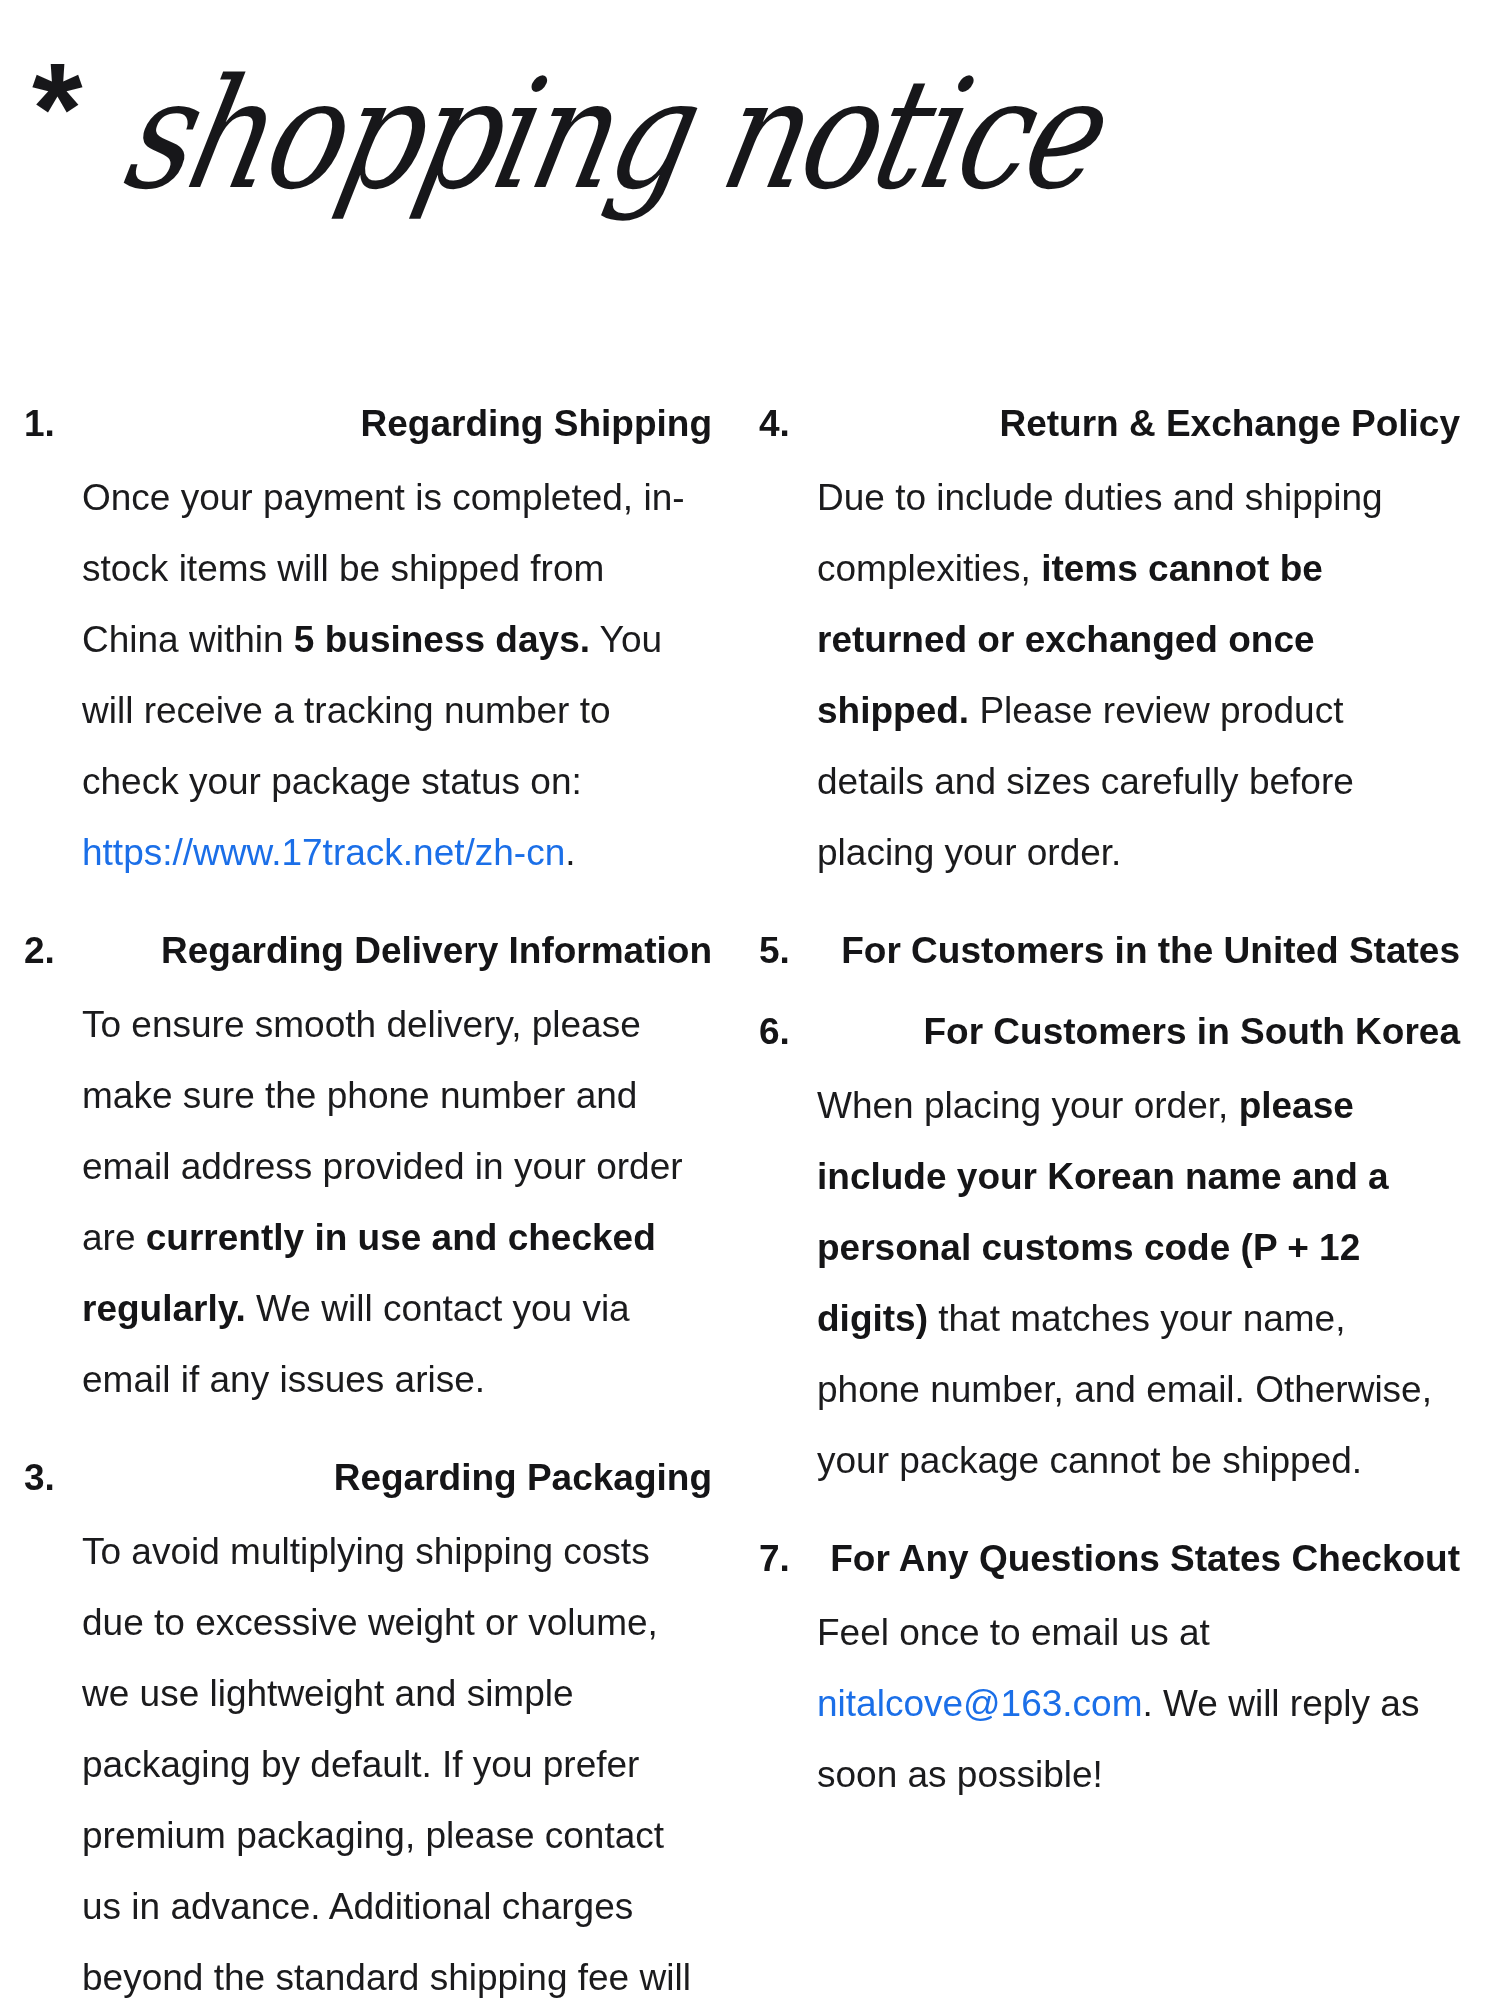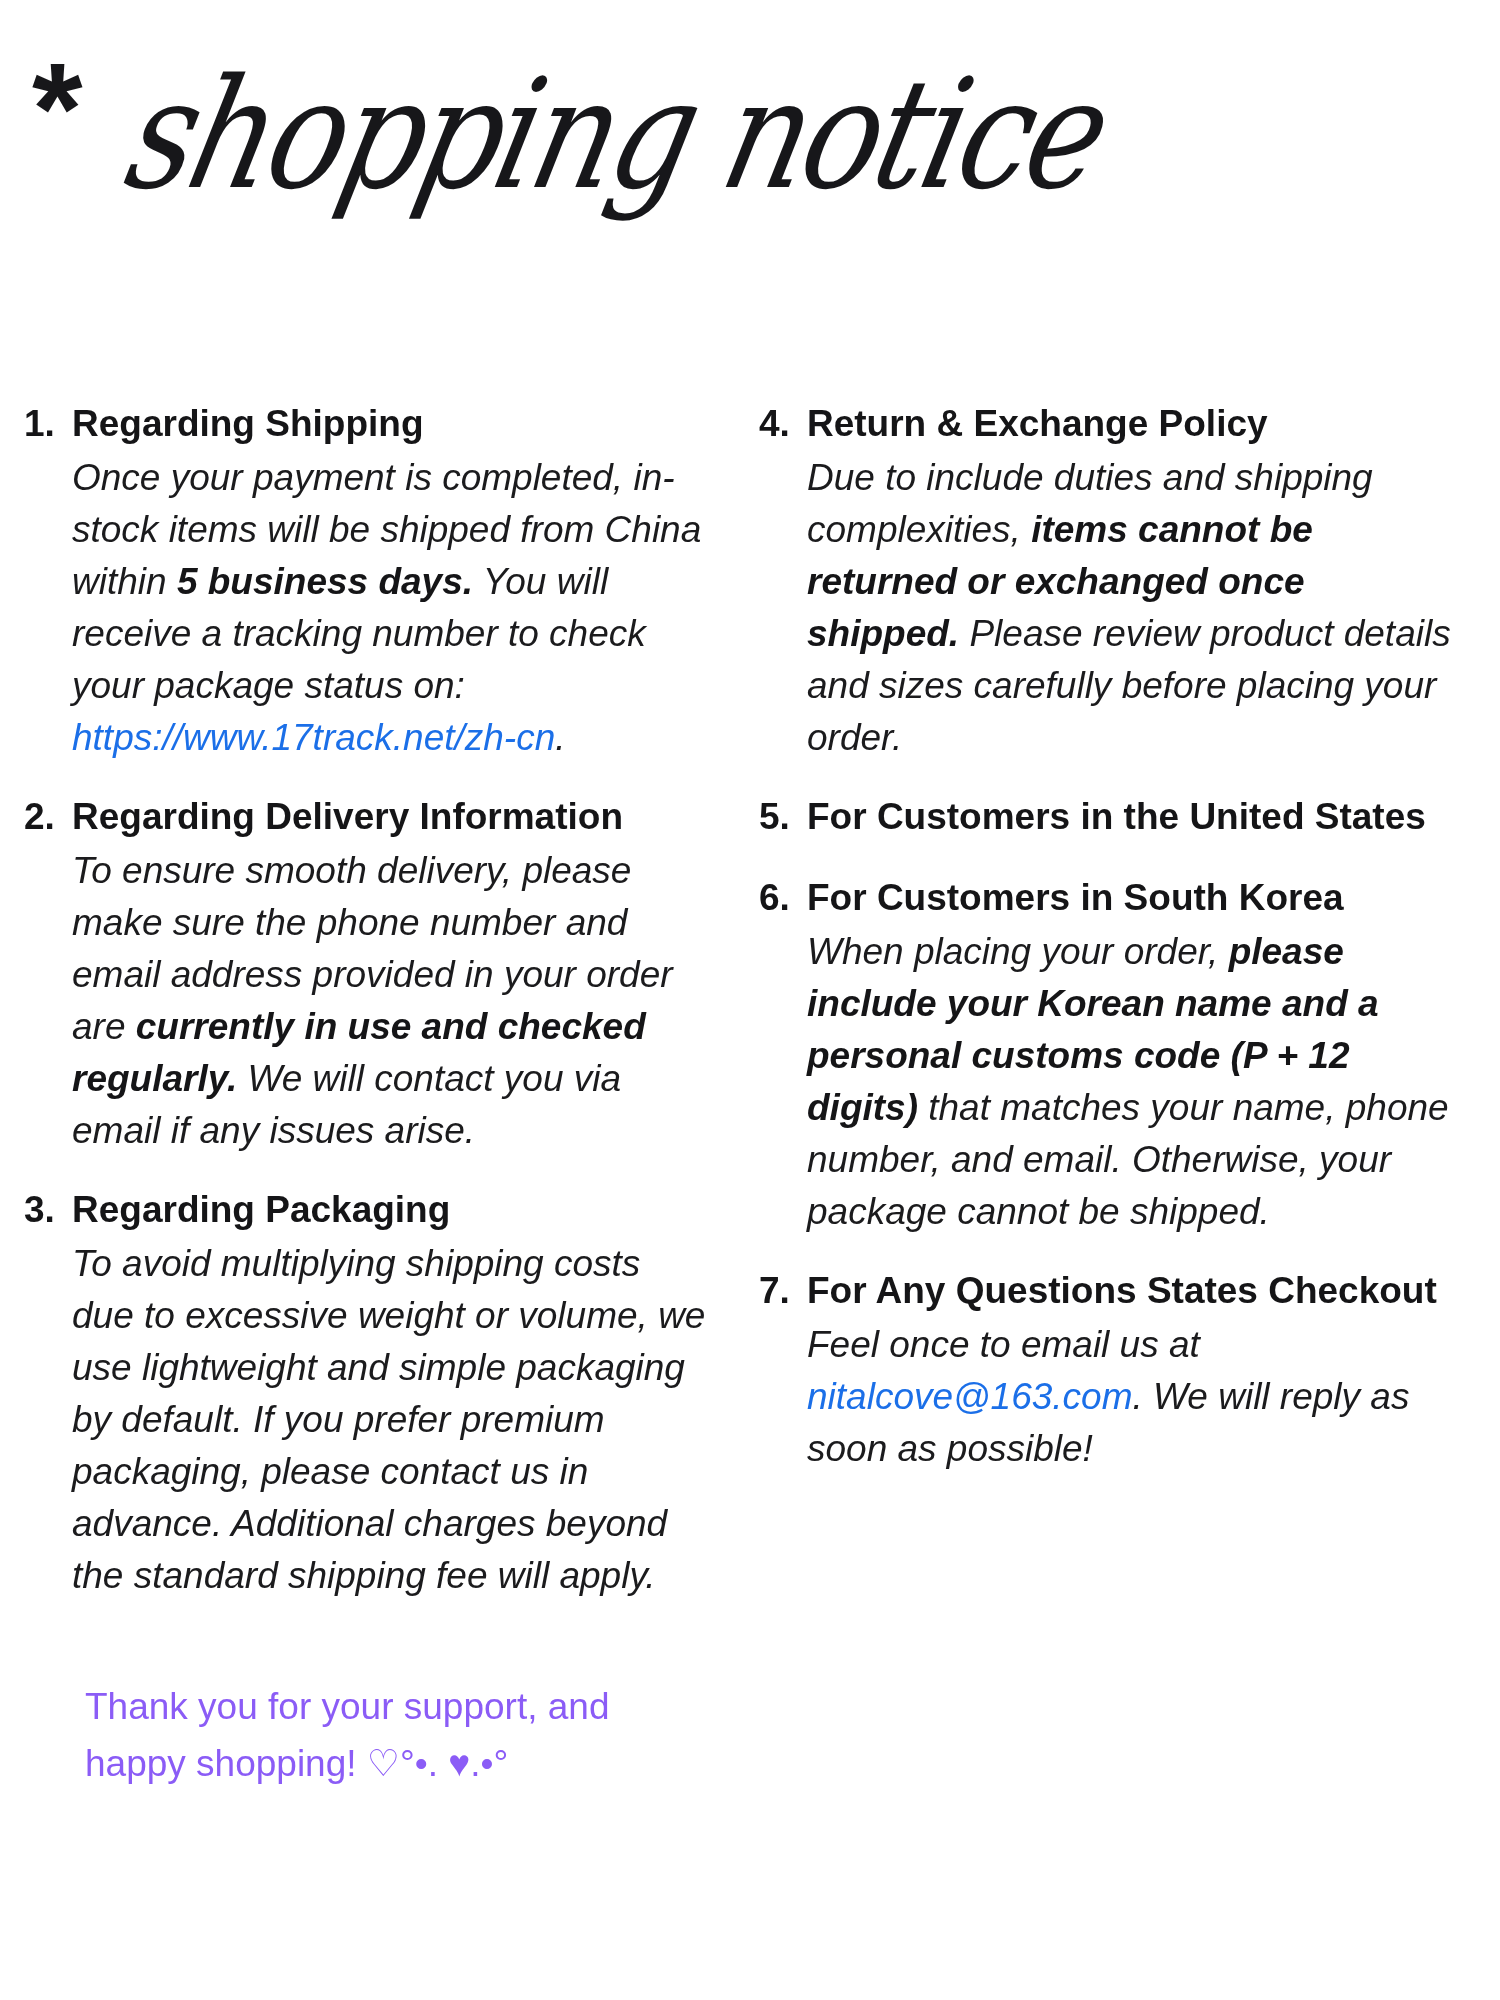--- a/index.html
+++ b/index.html
@@ -20,22 +20,22 @@
     font-style:italic;font-size:152px;line-height:1.25;letter-spacing:-5px;
     transform:skewX(-13deg) scaleX(0.84);transform-origin:0 80%;
     color:#17171a;
   }
   
   .columns{display:flex;align-items:flex-start;padding:52px 40px 0 24px;}
   .col-left{width:688px;margin-right:47px;flex:none;}
   .col-right{flex:1;min-width:0;}
   .item{display:grid;grid-template-columns:48px 1fr;margin:0 0 24px 0;}
   .num{font-size:37px;line-height:57px;font-weight:700;color:#151517;}
-  .heading{margin:0;font-size:37px;line-height:57px;font-weight:700;color:#151517;}
-  .body{margin:0;font-size:37px;line-height:52px;font-weight:400;color:#1b1b1d;font-style:italic;}
+  .heading{margin:0;font-size:37px;line-height:57px;font-weight:700;color:#151517;text-align:right;}
+  .body{margin:10px;font-size:37px;line-height:71px;font-weight:400;color:#1b1b1d;}
   .body strong{font-weight:700;color:#151517;}
   a.link{color:#1b6fe8;text-decoration:none;cursor:pointer;}
   .closing{margin:76px 0 0 61px;font-size:37px;line-height:57px;color:#8b5cf6;max-width:600px;}
 </style>
 </head>
 <body>
 
 <div class="page">
 
   <header class="title-block">

